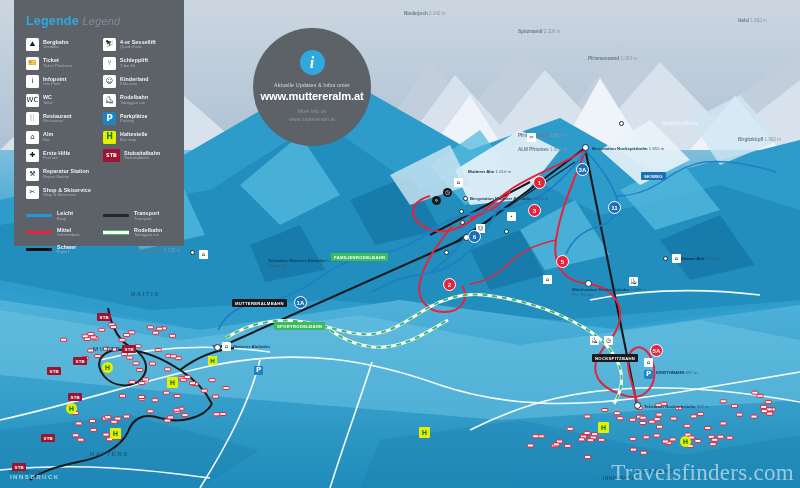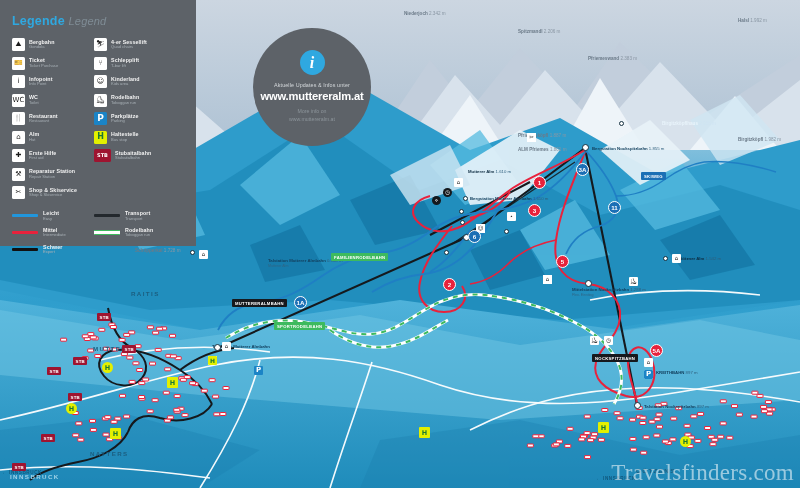--- a/index.html
+++ b/index.html
@@ -9,21 +9,21 @@
     background:#2fa8d8;
   }
   #map {
     position:relative; width:800px; height:488px; overflow:hidden;
     background:linear-gradient(180deg,#c9d4e0 0%,#bcc9d8 16%,#8fc4de 27%,#45a8d4 45%,#2f9ecd 62%,#3aa7d2 78%,#2b94c4 100%);
   }
   svg.layer { position:absolute; left:0; top:0; width:800px; height:488px; }
 
   
   #legend {
-    position:absolute; left:0; top:0; width:196px; height:246px;
+    position:absolute; left:14px; top:0; width:170px; height:246px;
     background:#5d6268; color:#fff; padding:14px 10px 6px 12px; z-index:40;
   }
   .lg-title { font-size:12.5px; font-weight:bold; color:#2fa8e0; margin-bottom:9px; letter-spacing:.2px;}
   .lg-title .en { color:#7f8c95; font-weight:normal; font-style:italic; font-size:11px; }
   .lg-cols { display:flex; gap:6px; }
   .lg-col { display:flex; flex-direction:column; gap:3.5px; width:76px; }
   .lg-row { display:flex; align-items:center; gap:4px; height:15px; }
   .lg-ico {
     width:13px; height:13px; background:#fff; border-radius:1.5px;
     display:flex; align-items:center; justify-content:center;

